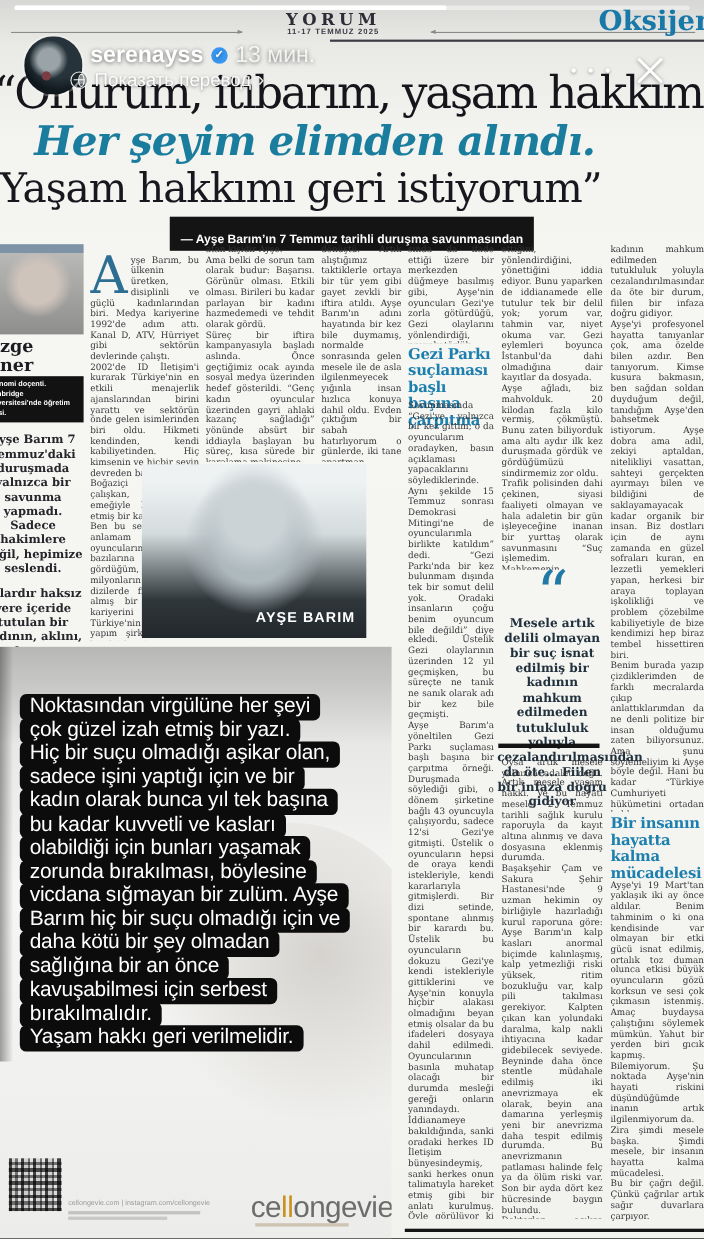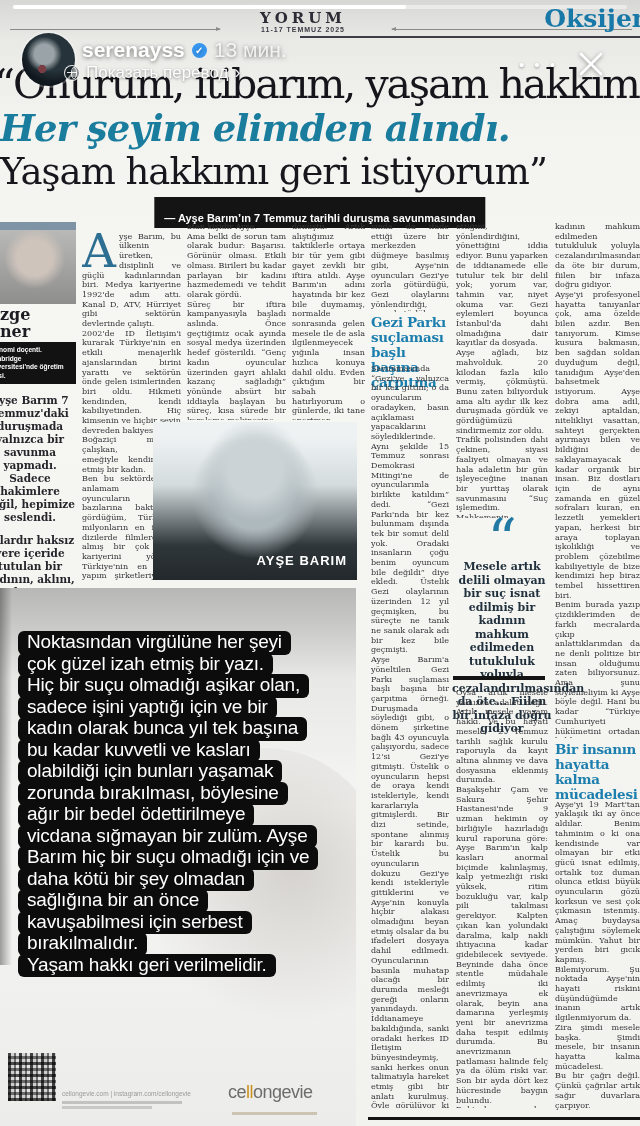--- a/index.html
+++ b/index.html
@@ -47,21 +47,21 @@
   .mast-rule-r { position:absolute; top:29px; left:392px; right:8px; height:1px; background:#8a8a88; }
   .mast-rule-r:before { content:""; position:absolute; left:-1px; top:-2px; border-right:5px solid #8a8a88;
                         border-top:2.5px solid transparent; border-bottom:2.5px solid transparent; }
   .mast-brand { position:absolute; top:4px; right:-10px; font-family:"DejaVu Serif", serif; font-weight:700;
                 font-size:25px; color:#1878a8; }
   .mast-under { position:absolute; top:36px; left:300px; right:0; height:2px; background:#3c3c46; }
 
   
   .hl1 { position:absolute; top:60px; left:-6px; width:660px; font-family:"DejaVu Serif", serif;
          font-size:41px; color:#15151b; letter-spacing:-2px; white-space:nowrap; }
-  .hl2 { position:absolute; top:106px; left:0; width:548px; font-family:"DejaVu Serif", serif;
+  .hl2 { position:absolute; top:106px; left:12px; width:548px; text-align:center; font-family:"DejaVu Serif", serif;
          font-style:italic; font-weight:700; font-size:37px; letter-spacing:-1px; color:#1b7d9e; }
   .hl3 { position:absolute; top:150px; left:0; width:640px; font-family:"DejaVu Serif", serif;
          font-size:37px; letter-spacing:-1px; color:#17171d; }
   .attr-bar { position:absolute; top:197px; left:50%; transform:translateX(-50%);
               background:#141414; color:#fff; font-size:11px; font-weight:700; padding:15px 10px 4px; white-space:nowrap; }
 
   
   .bodycol { position:absolute; font-family:"DejaVu Serif", serif; font-size:8px; line-height:9.7px;
              color:#36363a; text-align:justify; overflow:hidden; white-space:pre-line; }
   .dropcap { float:left; font-family:"DejaVu Serif", serif; font-size:47px; line-height:38px;
@@ -73,21 +73,21 @@
   .sb-photo { height:74px; background:
               radial-gradient(circle at 55% 38%, #cfc4bc 0 26%, transparent 45%),
               linear-gradient(180deg,#b9b9b7,#8e8e8c); }
   .sb-name { font-family:"DejaVu Serif", serif; font-weight:700; font-size:16px; line-height:17px; color:#1c1c22; padding:2px 0 2px 2px; }
   .sb-bio { background:#121212; color:#fff; font-size:6.6px; line-height:8.5px; font-weight:700; padding:4px 3px; }
   .sb-quote { font-family:"DejaVu Serif", serif; font-weight:700; font-size:10.5px; line-height:13px;
               color:#25252b; text-align:center; margin-top:10px; white-space:pre-line; }
   .photo { position:absolute; left:129px; top:422px; width:204px; height:158px;
            background:radial-gradient(circle at 50% 30%, #cbd3d6 0 18%, transparent 34%),
                       radial-gradient(circle at 50% 46%, #aeb9bd 0 26%, transparent 48%),
-                      linear-gradient(180deg,#eef2f3 0 10%, #d4dbdd 40%, #30373b 78%, #22282b 100%);margin-left:24px; }
+                      linear-gradient(180deg,#eef2f3 0 10%, #d4dbdd 40%, #30373b 78%, #22282b 100%); }
   .photo-cap { position:absolute; right:10px; bottom:12px; color:#fff; font-weight:700; font-size:13px; letter-spacing:1px; }
   .pullquote { position:absolute; left:452px; top:520px; width:100px; text-align:center; }
   .pq-mark { font-family:"DejaVu Serif", serif; font-size:58px; line-height:40px; color:#2179a4; }
   .pq-text { font-family:"DejaVu Serif", serif; font-weight:700; font-size:11px; line-height:13.5px; color:#20303c; }
   .pq-rule { position:absolute; left:453px; top:676px; width:92px; height:4px; background:#141414; }
   .bottom-rule { position:absolute; left:368px; right:0; top:1117px; height:3px; background:#141414; }
 
   
   .ad { position:absolute; left:0; top:588px; width:356px; height:538px; overflow:hidden;
         background:linear-gradient(180deg,#b7b7b5 0,#c9c9c7 38px,#e8e8e6 90px,#f6f6f4 220px,#ececea 100%); }
@@ -95,21 +95,21 @@
                background:linear-gradient(90deg,rgba(50,50,50,.45),transparent); }
   .ad:after { content:""; position:absolute; right:-40px; top:160px; width:260px; height:300px; border-radius:50%;
               background:radial-gradient(circle at 60% 40%, rgba(120,110,100,.25), transparent 65%); }
   .qr { position:absolute; left:8px; top:465px; width:48px; height:48px; background:
         repeating-linear-gradient(90deg,#444 0 3px,#ddd 3px 6px,#777 6px 8px,#eee 8px 11px),
         repeating-linear-gradient(0deg,rgba(40,40,40,.8) 0 3px,rgba(230,230,230,.8) 3px 6px,rgba(90,90,90,.8) 6px 9px,rgba(240,240,240,.8) 9px 12px);
         background-blend-mode:multiply; }
   .ad-url { position:absolute; left:62px; top:502px; font-size:6.5px; color:#9a9a98; }
   .ad-fine { position:absolute; left:62px; top:513px; width:120px; height:2.5px; background:#c2c2c0; }
   .ad-fine2 { position:absolute; left:62px; top:518px; width:90px; height:2.5px; background:#c8c8c6; }
-  .ad-logo { position:absolute; left:228px; top:494px; font-size:18px; letter-spacing:-.5px; color:#6d6d6b; }
+  .ad-logo { position:absolute; left:228px; top:494px; font-size:27px; letter-spacing:-.5px; color:#6d6d6b; }
   .ad-logo .mid { color:#c8921e; }
   .ad-tagline { position:absolute; left:232px; top:524px; width:85px; height:3px; background:#b9a98c; opacity:.6; }
 
   
   .overlay { position:absolute; left:18px; top:633px; width:345px; z-index:20; }
   .chip { display:table; background:#0c0c0c; color:#fff; font-weight:400; font-size:19px;
           line-height:22.5px; padding:0 9px 1px 9px; margin-top:-2px; border-radius:6px; letter-spacing:-.2px; }
 </style>
 </head>
 <body>
@@ -204,21 +204,20 @@
 
   <div class="overlay">
       <div class="chip">Noktasından virgülüne her şeyi</div>
       <div class="chip">çok güzel izah etmiş bir yazı.</div>
       <div class="chip">Hiç bir suçu olmadığı aşikar olan,</div>
       <div class="chip">sadece işini yaptığı için ve bir</div>
       <div class="chip">kadın olarak bunca yıl tek başına</div>
       <div class="chip">bu kadar kuvvetli ve kasları</div>
       <div class="chip">olabildiği için bunları yaşamak</div>
       <div class="chip">zorunda bırakılması, böylesine</div>
-      <div class="chip">ağır bir bedel ödettirilmeye</div>
       <div class="chip">vicdana sığmayan bir zulüm. Ayşe</div>
       <div class="chip">Barım hiç bir suçu olmadığı için ve</div>
       <div class="chip">daha kötü bir şey olmadan</div>
       <div class="chip">sağlığına bir an önce</div>
       <div class="chip">kavuşabilmesi için serbest</div>
       <div class="chip">bırakılmalıdır.</div>
       <div class="chip">Yaşam hakkı geri verilmelidir.</div>
     </div>
 
   <div class="progress-track">

